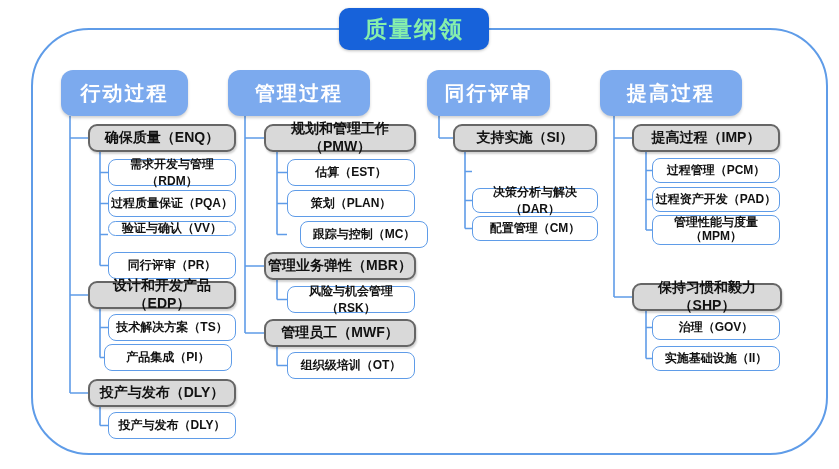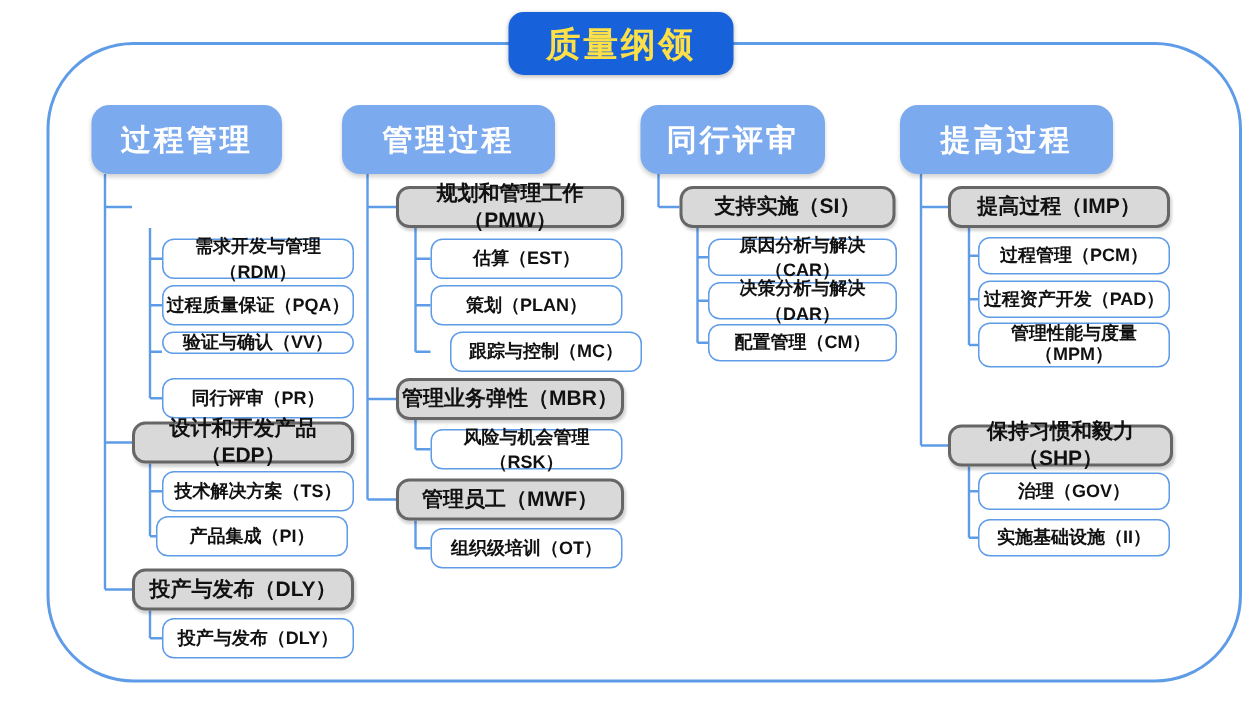--- a/index.html
+++ b/index.html
@@ -15,21 +15,21 @@
   }
   svg.connectors{position:absolute;left:0;top:0;z-index:1;}
 
   .node{
     position:absolute;display:flex;align-items:center;justify-content:center;
     font-weight:bold;text-align:center;box-sizing:border-box;z-index:2;
   }
   .title-box{
     position:absolute;left:339px;top:8px;width:150px;height:42px;z-index:3;
     display:flex;align-items:center;justify-content:center;
-    background:var(--title-bg,#1762da);color:#fde047;font-weight:bold;
+    background:var(--title-bg,#1762da);color:#86efac;font-weight:bold;
     font-size:23px;letter-spacing:2px;border-radius:10px;
     box-shadow:0 1px 3px rgba(0,0,0,.25);
   }
   .hdr{
     background:var(--header-bg,#7caaee);color:#ffffff;border-radius:12px;
     font-size:20px;letter-spacing:2px;box-shadow:0 2px 3px rgba(0,0,0,.18);
   }
   .gray{
     background:var(--gray-fill,#d9d9d9);border:2px solid var(--gray-border,#666666);
     border-radius:9px;font-size:14px;color:#111;
@@ -63,25 +63,26 @@
     <path d="M439 116 V138 M439 138 H453"></path>
     <path d="M465 152 V228.5 M465 171.5 H472 M465 200.5 H472 M465 228.5 H472"></path>
 
     <path d="M614 116 V297 M614 138 H632 M614 297 H632"></path>
     <path d="M646 152 V230 M646 170.5 H652 M646 199.5 H652 M646 230 H652"></path>
     <path d="M646 311 V358.5 M646 327.5 H652 M646 358.5 H652"></path>
   </svg>
 
   <div class="title-box">质量纲领</div>
 
-  <div class="node hdr" style="left:61px;top:70px;width:127px;height:46px">过程管理</div>
+  <div class="node hdr" style="left:61px;top:70px;width:127px;height:46px">行动过程</div>
   <div class="node hdr" style="left:228px;top:70px;width:142px;height:46px">管理过程</div>
   <div class="node hdr" style="left:427px;top:70px;width:123px;height:46px">同行评审</div>
   <div class="node hdr" style="left:600px;top:70px;width:142px;height:46px">提高过程</div>
 
+  <div class="node gray" style="left:88px;top:124px;width:148px;height:28px">确保质量（ENQ）</div>
   <div class="node white" style="left:108px;top:159px;width:128px;height:27px">需求开发与管理（RDM）</div>
   <div class="node white" style="left:108px;top:190px;width:128px;height:27px">过程质量保证（PQA）</div>
   <div class="node white" style="left:108px;top:221px;width:128px;height:15px">验证与确认（VV）</div>
   <div class="node white" style="left:108px;top:252px;width:128px;height:27px">同行评审（PR）</div>
 
   <div class="node gray" style="left:88px;top:281px;width:148px;height:28px">设计和开发产品（EDP）</div>
   <div class="node white" style="left:108px;top:314px;width:128px;height:27px">技术解决方案（TS）</div>
   <div class="node white" style="left:104px;top:344px;width:128px;height:27px">产品集成（PI）</div>
 
   <div class="node gray" style="left:88px;top:379px;width:148px;height:28px">投产与发布（DLY）</div>
@@ -92,21 +93,20 @@
   <div class="node white" style="left:287px;top:190px;width:128px;height:27px">策划（PLAN）</div>
   <div class="node white" style="left:300px;top:221px;width:128px;height:27px">跟踪与控制（MC）</div>
 
   <div class="node gray" style="left:264px;top:252px;width:152px;height:28px">管理业务弹性（MBR）</div>
   <div class="node white" style="left:287px;top:286px;width:128px;height:27px">风险与机会管理（RSK）</div>
 
   <div class="node gray" style="left:264px;top:319px;width:152px;height:28px">管理员工（MWF）</div>
   <div class="node white" style="left:287px;top:352px;width:128px;height:27px">组织级培训（OT）</div>
 
   <div class="node gray" style="left:453px;top:124px;width:144px;height:28px">支持实施（SI）</div>
-  <div class="node white" style="left:472px;top:159px;width:126px;height:25px">原因分析与解决（CAR）</div>
   <div class="node white" style="left:472px;top:188px;width:126px;height:25px">决策分析与解决（DAR）</div>
   <div class="node white" style="left:472px;top:216px;width:126px;height:25px">配置管理（CM）</div>
 
   <div class="node gray" style="left:632px;top:124px;width:148px;height:28px">提高过程（IMP）</div>
   <div class="node white" style="left:652px;top:158px;width:128px;height:25px">过程管理（PCM）</div>
   <div class="node white" style="left:652px;top:187px;width:128px;height:25px">过程资产开发（PAD）</div>
   <div class="node white multiline" style="left:652px;top:215px;width:128px;height:30px">管理性能与度量
 （MPM）</div>
 
   <div class="node gray" style="left:632px;top:283px;width:150px;height:28px">保持习惯和毅力（SHP）</div>

